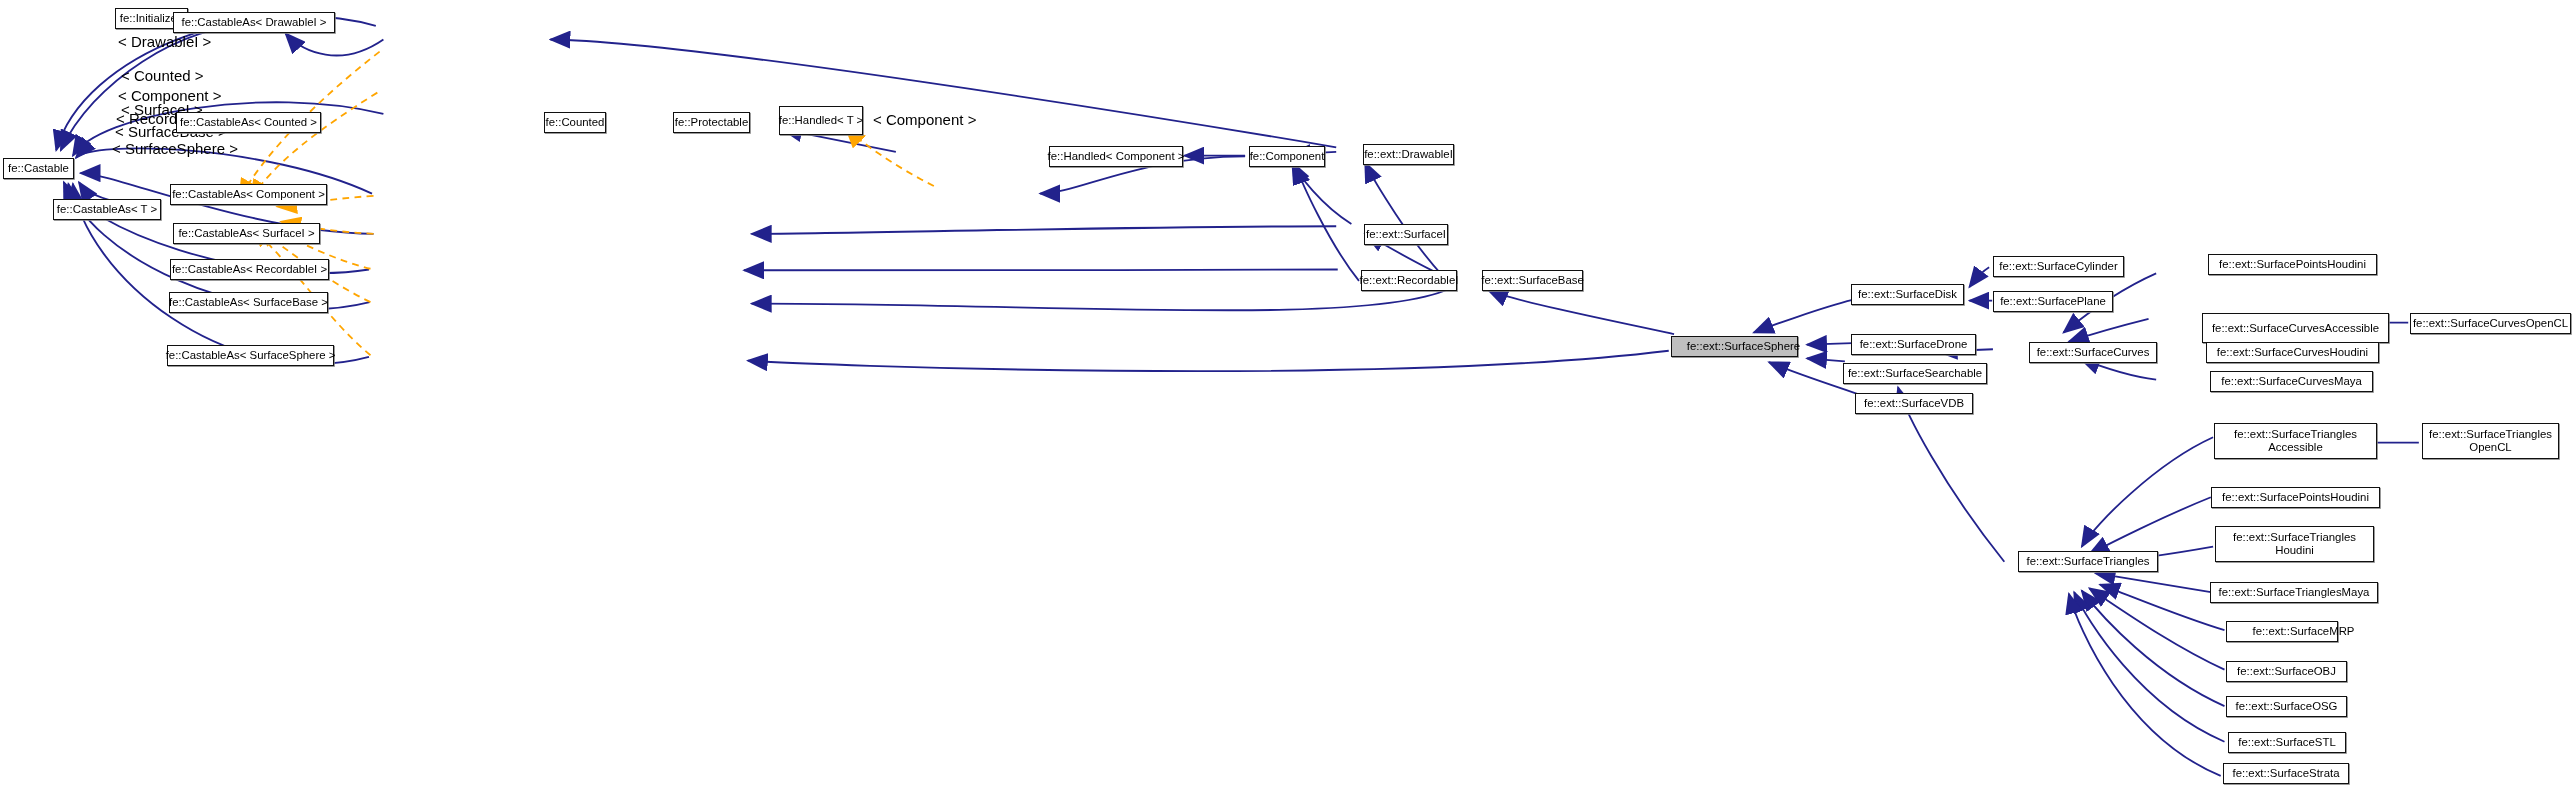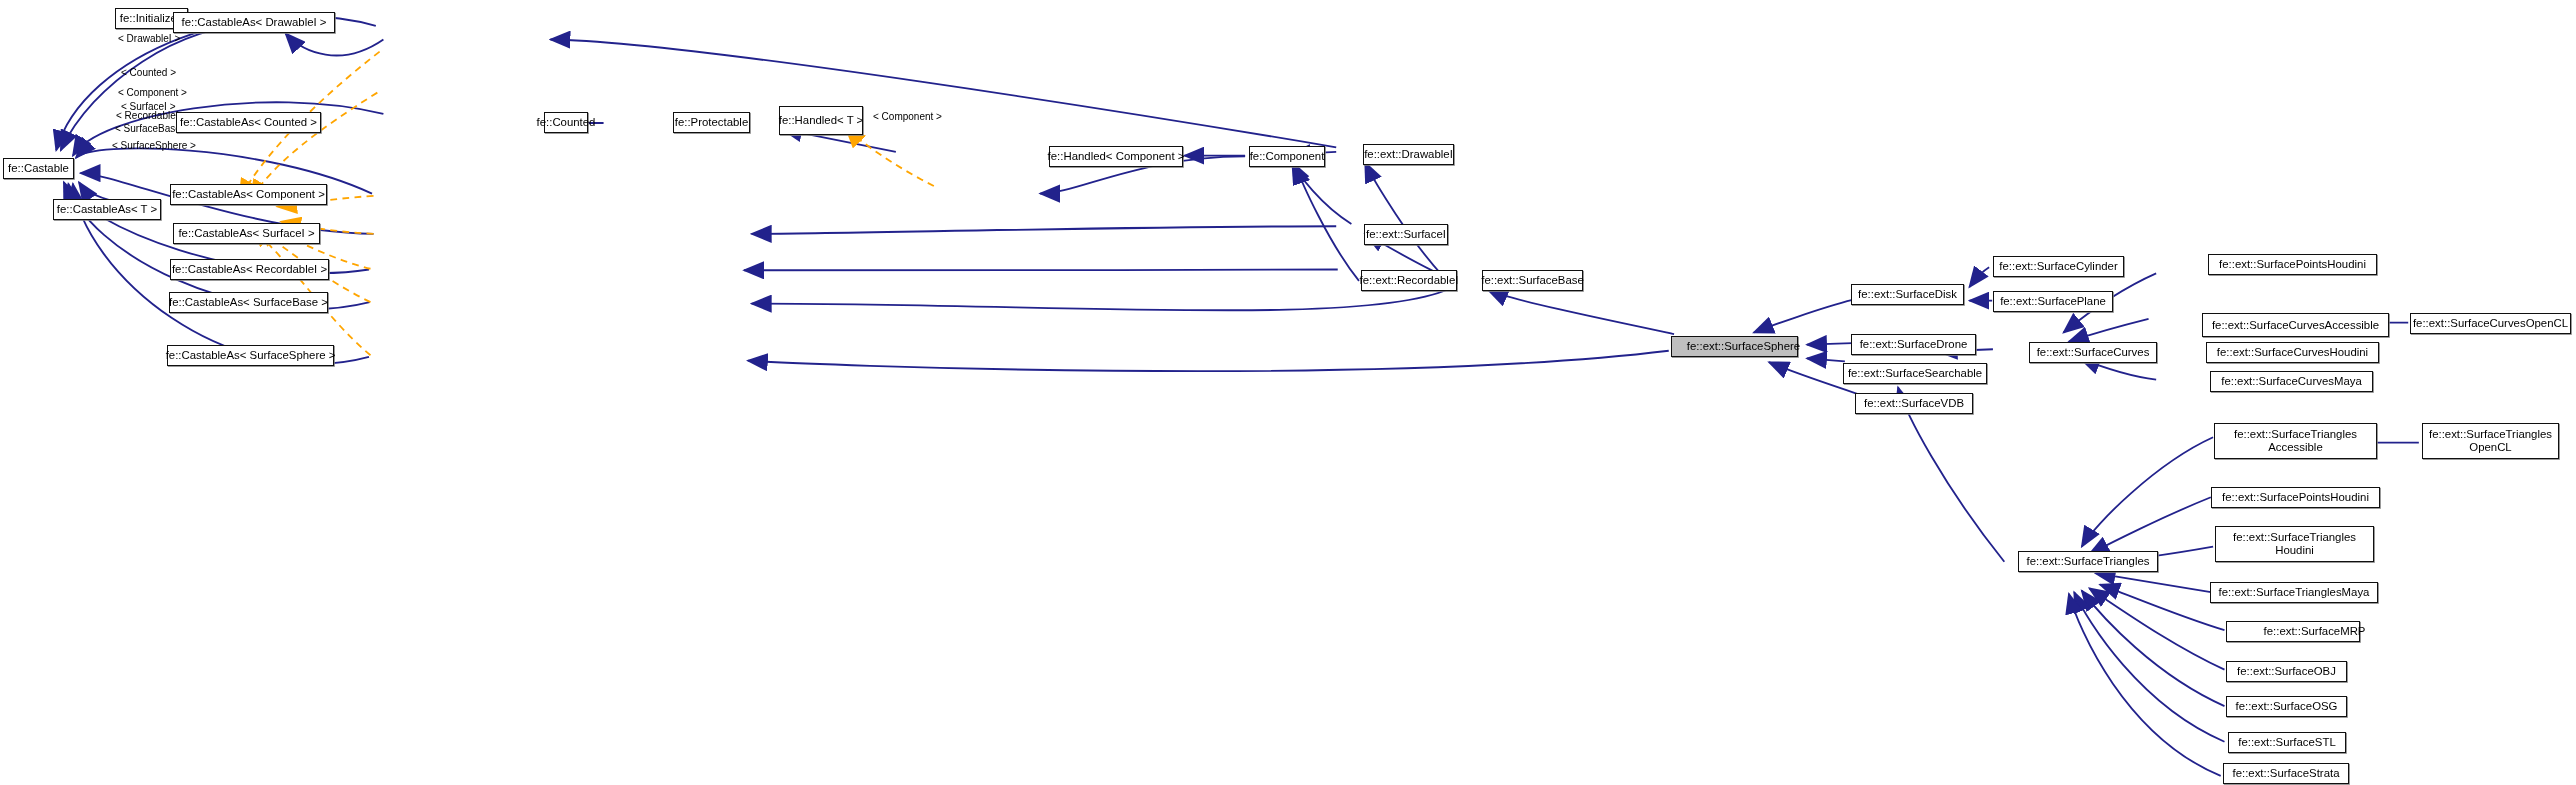--- a/index.html
+++ b/index.html
@@ -34,21 +34,21 @@
     z-index:5;
     cursor:pointer;
   }
   .node.current{
     background:#bfbfbf;
     padding-left:18px;
   }
   .node.twoline{ white-space:pre-line; line-height:1.18; }
   .tlabel{
     position:absolute;
-    font-size:10px;
+    font-size:15px;
     color:#000000;
     white-space:nowrap;
     z-index:4;
   }
 </style>
 </head>
 <body>
 
 <div id="diagram">
 
@@ -200,21 +200,21 @@
   <div class="node" style="left:170px;top:184px;width:157px;height:20.5px;">fe::CastableAs&lt; Component &gt;</div>
 
   <div class="node" style="left:173px;top:223px;width:147px;height:20.5px;">fe::CastableAs&lt; SurfaceI &gt;</div>
 
   <div class="node" style="left:170px;top:259px;width:159px;height:20.5px;text-align:right;">fe::CastableAs&lt; RecordableI &gt;</div>
 
   <div class="node" style="left:169px;top:292px;width:159px;height:20.5px;">fe::CastableAs&lt; SurfaceBase &gt;</div>
 
   <div class="node" style="left:167px;top:345px;width:167px;height:20.5px;">fe::CastableAs&lt; SurfaceSphere &gt;</div>
 
-  <div class="node" style="left:544px;top:112px;width:44px;height:20.5px;text-align:center;">fe::Counted</div>
+  <div class="node" style="left:544px;top:112px;width:62px;height:20.5px;text-align:center;">fe::Counted</div>
 
   <div class="node" style="left:673px;top:112px;width:77px;height:20.5px;">fe::Protectable</div>
 
   <div class="node" style="left:779px;top:106px;width:84px;height:29px;">fe::Handled&lt; T &gt;</div>
 
   <div class="node" style="left:1049px;top:146px;width:134px;height:20.5px;">fe::Handled&lt; Component &gt;</div>
 
   <div class="node" style="left:1249px;top:146px;width:76px;height:20.5px;">fe::Component</div>
 
   <div class="node" style="left:1363px;top:144px;width:91px;height:20.5px;">fe::ext::DrawableI</div>
@@ -236,21 +236,21 @@
   <div class="node" style="left:1851px;top:334px;width:125px;height:20.5px;">fe::ext::SurfaceDrone</div>
 
   <div class="node" style="left:1843px;top:363px;width:144px;height:20.5px;">fe::ext::SurfaceSearchable</div>
 
   <div class="node" style="left:1855px;top:393px;width:118px;height:20.5px;">fe::ext::SurfaceVDB</div>
 
   <div class="node" style="left:2029px;top:342px;width:128px;height:20.5px;">fe::ext::SurfaceCurves</div>
 
   <div class="node" style="left:2208px;top:254px;width:169px;height:20.5px;">fe::ext::SurfacePointsHoudini</div>
 
-  <div class="node" style="left:2202px;top:313px;width:187px;height:24px;">fe::ext::SurfaceCurvesAccessible</div>
+  <div class="node" style="left:2202px;top:313px;width:187px;height:30px;">fe::ext::SurfaceCurvesAccessible</div>
 
   <div class="node" style="left:2410px;top:313px;width:161px;height:20.5px;">fe::ext::SurfaceCurvesOpenCL</div>
 
   <div class="node" style="left:2206px;top:342px;width:173px;height:20.5px;">fe::ext::SurfaceCurvesHoudini</div>
 
   <div class="node" style="left:2210px;top:371px;width:163px;height:20.5px;">fe::ext::SurfaceCurvesMaya</div>
 
   <div class="node" style="left:2018px;top:551px;width:140px;height:21px;">fe::ext::SurfaceTriangles</div>
 
   <div class="node twoline" style="left:2214px;top:423px;width:163px;height:36px;">fe::ext::SurfaceTriangles
@@ -259,21 +259,21 @@
   <div class="node twoline" style="left:2422px;top:423px;width:137px;height:36px;">fe::ext::SurfaceTriangles
 OpenCL</div>
 
   <div class="node" style="left:2211px;top:487px;width:169px;height:20.5px;">fe::ext::SurfacePointsHoudini</div>
 
   <div class="node twoline" style="left:2215px;top:526px;width:159px;height:36px;">fe::ext::SurfaceTriangles
 Houdini</div>
 
   <div class="node" style="left:2210px;top:582px;width:168px;height:20.5px;">fe::ext::SurfaceTrianglesMaya</div>
 
-  <div class="node" style="left:2226px;top:621px;width:134px;height:20.5px;padding-left:43px;">fe::ext::SurfaceMRP</div>
+  <div class="node" style="left:2226px;top:621px;width:112px;height:20.5px;padding-left:43px;">fe::ext::SurfaceMRP</div>
 
   <div class="node" style="left:2226px;top:661px;width:121px;height:20.5px;">fe::ext::SurfaceOBJ</div>
 
   <div class="node" style="left:2226px;top:696px;width:121px;height:20.5px;">fe::ext::SurfaceOSG</div>
 
   <div class="node" style="left:2228px;top:732px;width:118px;height:20.5px;">fe::ext::SurfaceSTL</div>
 
   <div class="node" style="left:2223px;top:763px;width:126px;height:20.5px;">fe::ext::SurfaceStrata</div>
 
   <div class="tlabel" style="left:118px;top:33px;">&lt; DrawableI &gt;</div>

